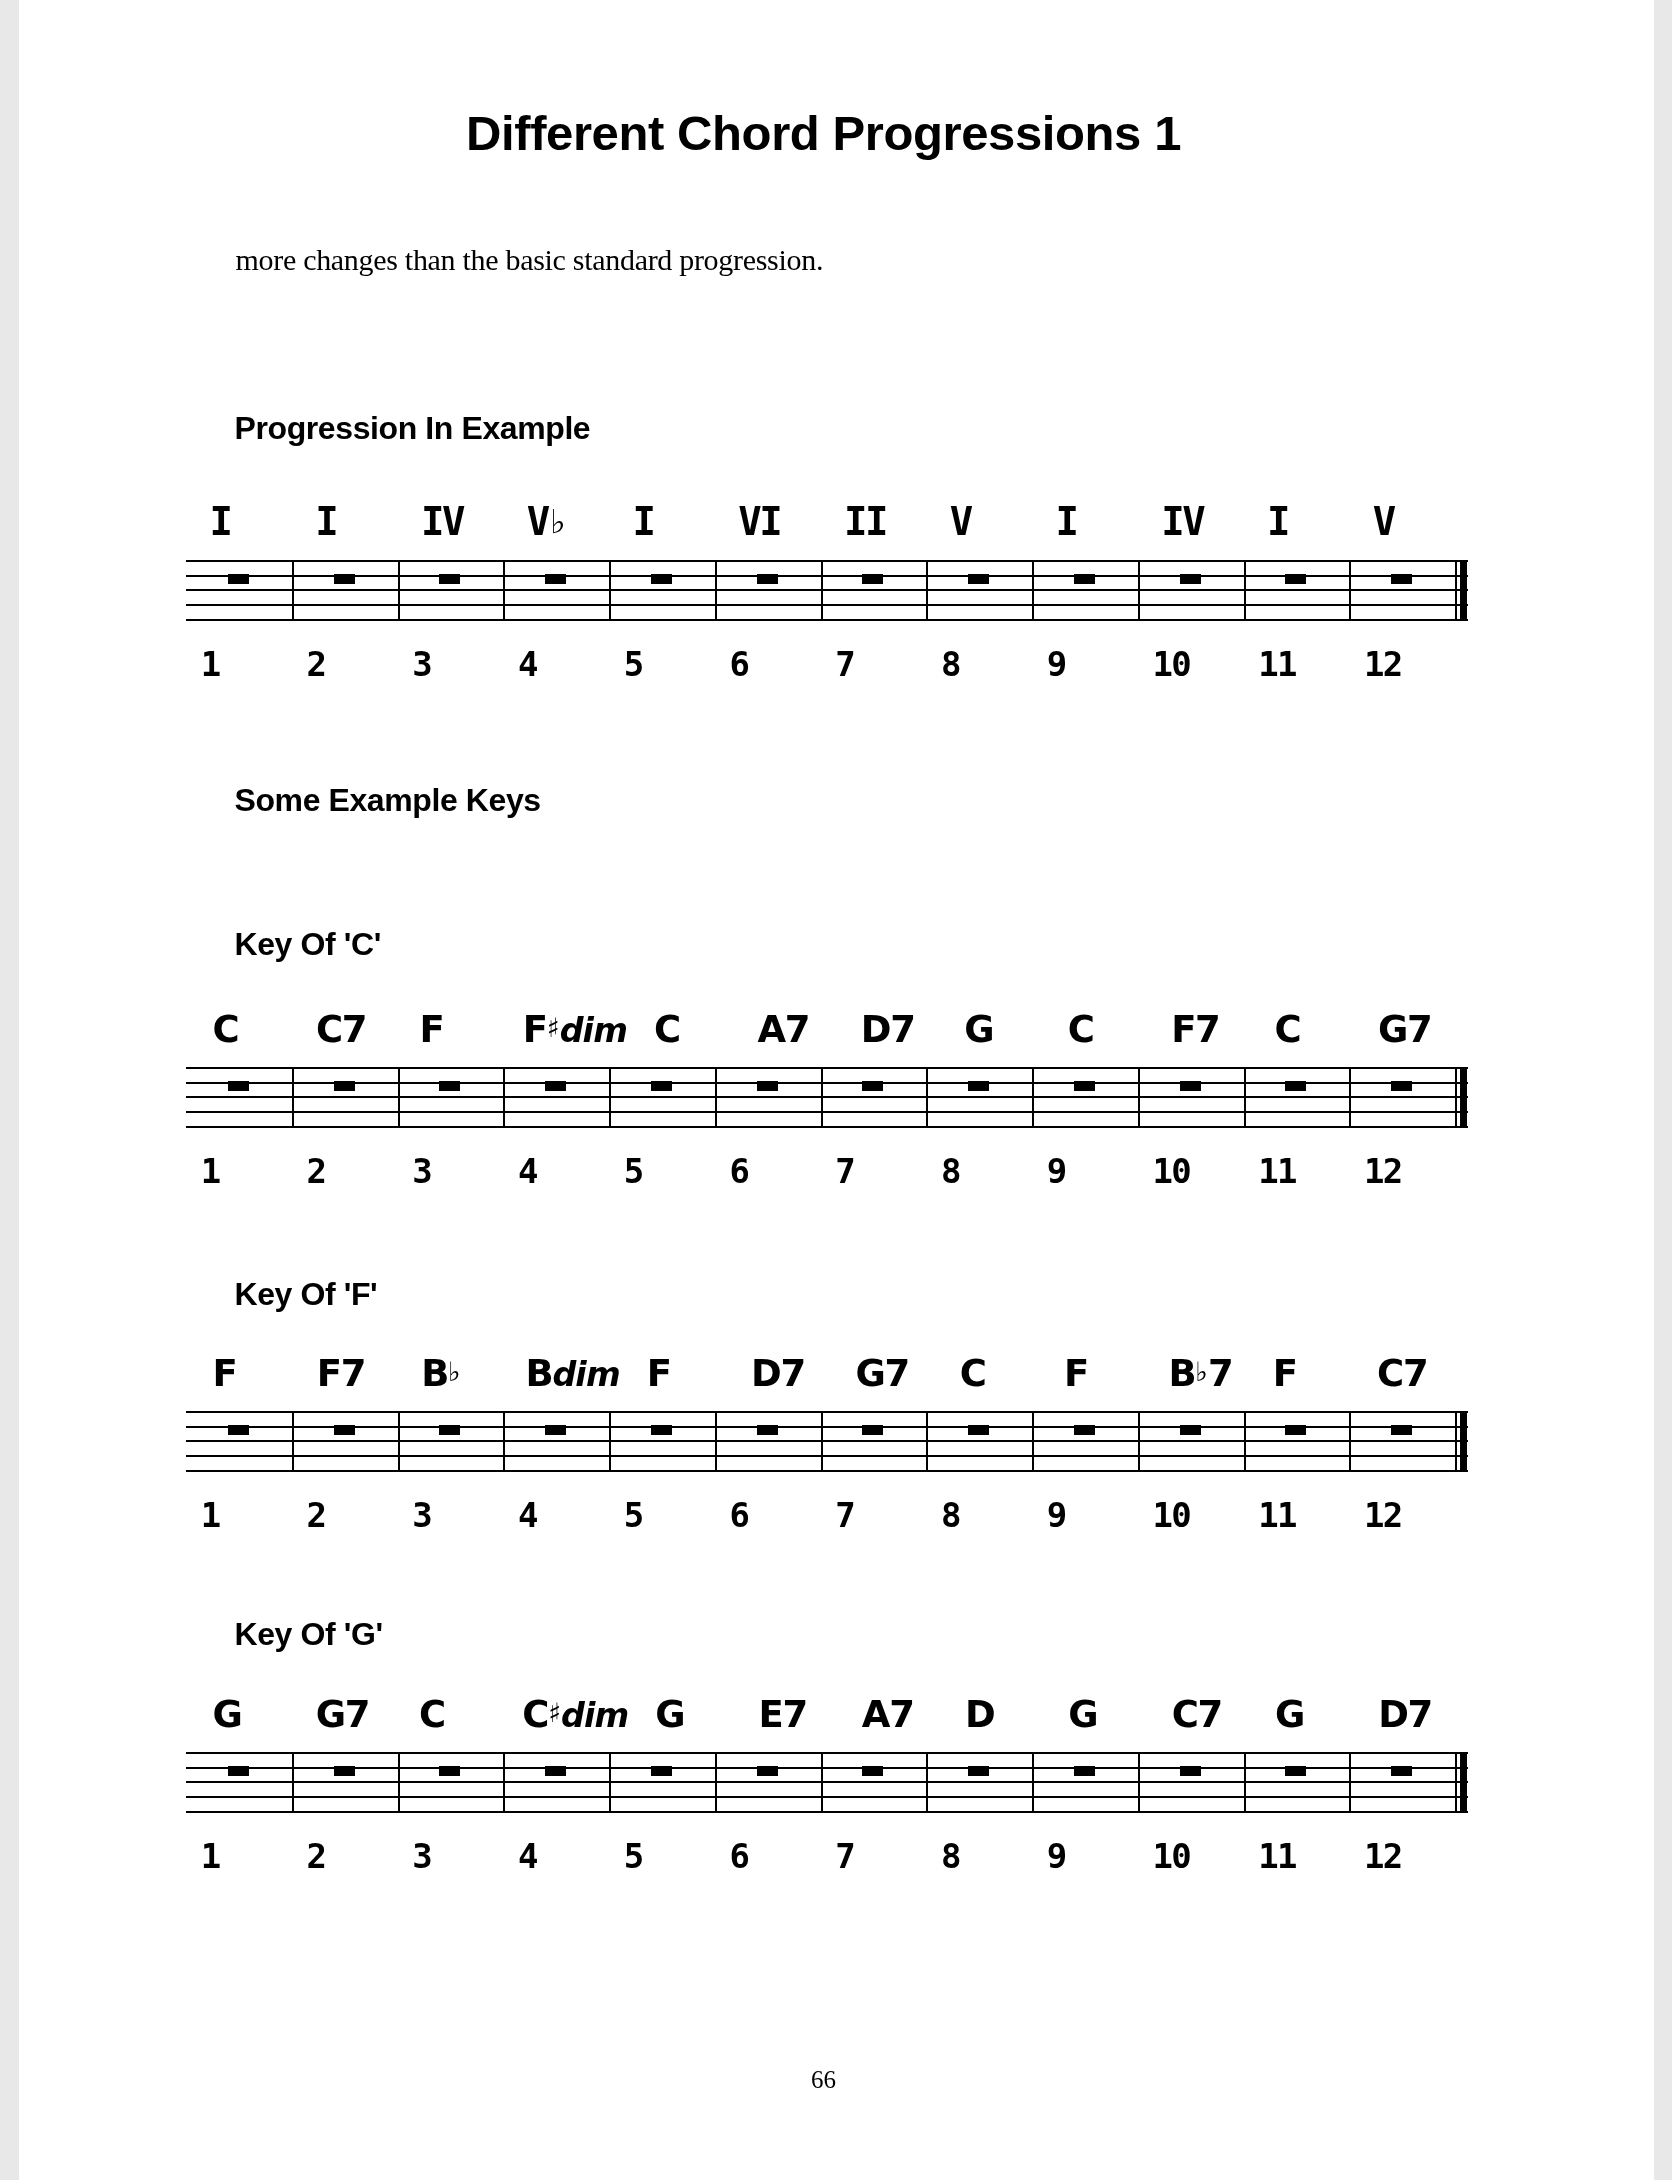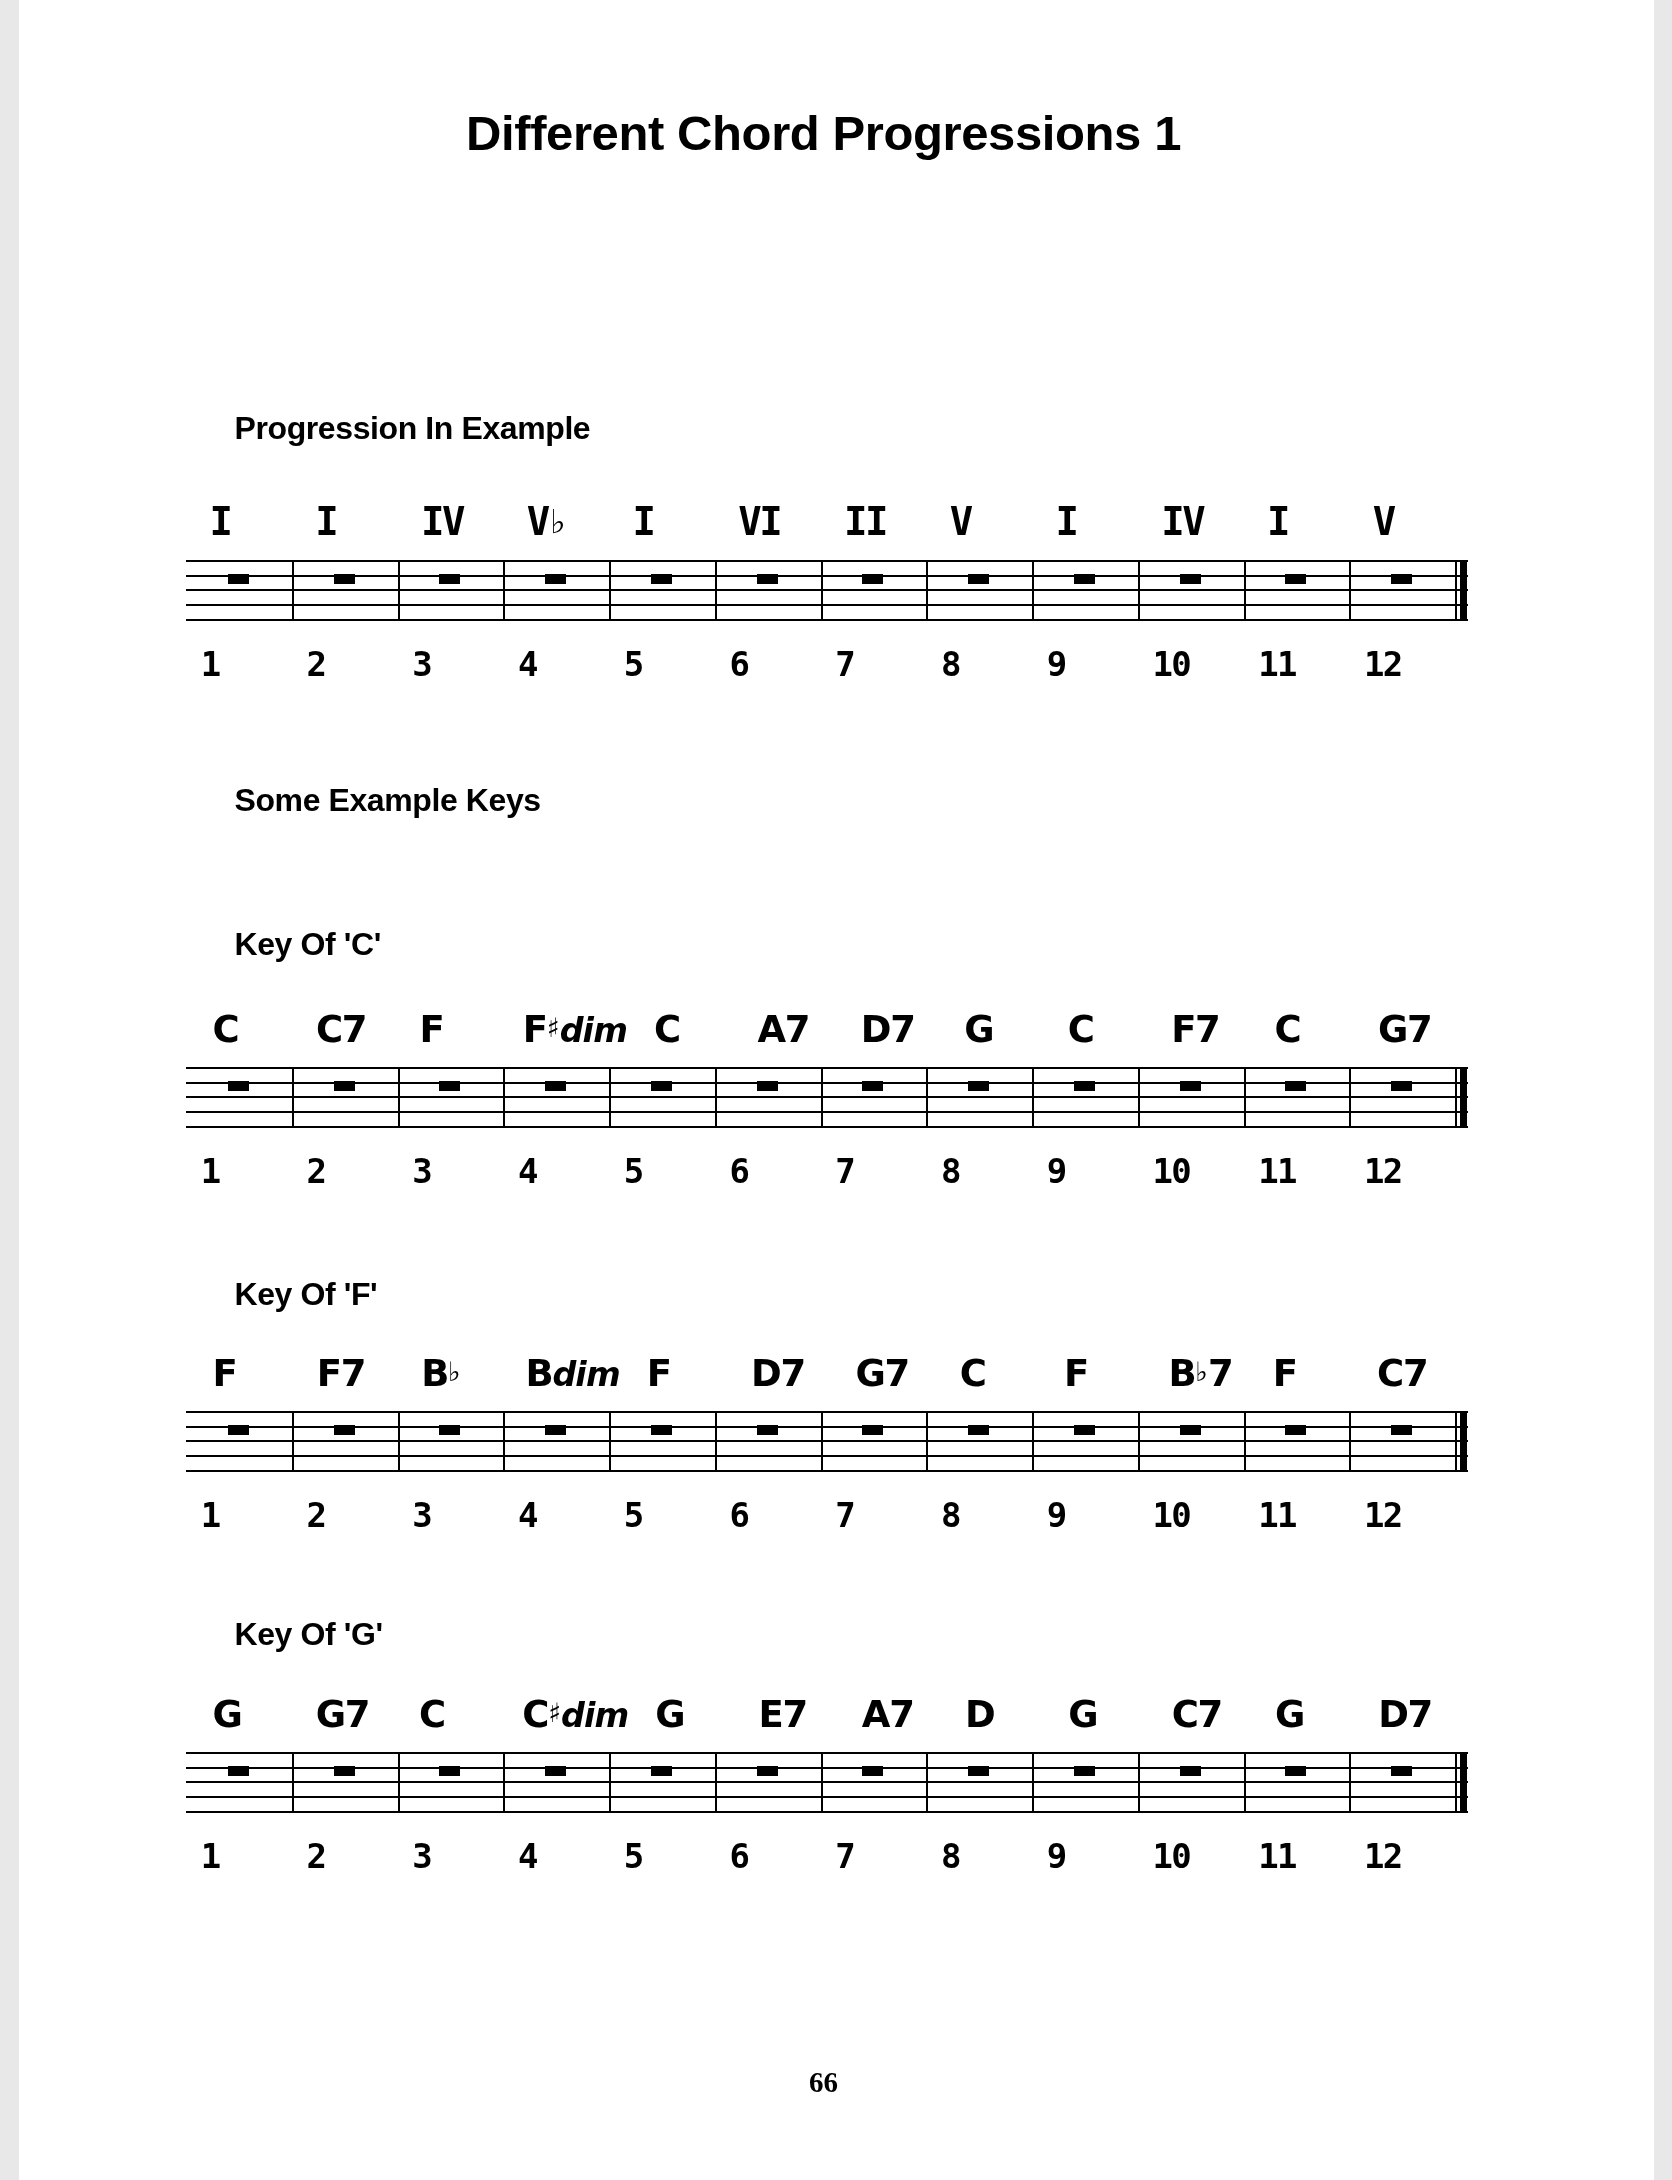--- a/index.html
+++ b/index.html
@@ -64,31 +64,32 @@
   .num{
     font-family:"DejaVu Sans Mono",monospace;font-weight:bold;font-size:34px;
     line-height:1.1;letter-spacing:-1.7px;
   }
   .sys-pos-0{top:496px;}
   .sys-pos-1{top:1003px;}
   .sys-pos-2{top:1347px;}
   .sys-pos-3{top:1688px;}
   .pagenum{
     position:absolute;top:2066px;left:128px;width:1354px;text-align:center;
-    font-family:"Liberation Serif",serif;font-size:29px;font-weight:bold;
+    font-family:"Liberation Serif",serif;font-size:25px;
   }
 </style>
 </head>
 <body>
 
 <div class="page" style="--ink: #000000; --paper: #ffffff;">
 
   <h1 class="title">Different Chord Progressions 1</h1>
 
   <div class="intro">
+    <div class="line">more changes than the basic standard progression.</div>
   </div>
 
   <h2 class="h2 pos-numerals">Progression In Example</h2>
 
   <div class="system roman sys-pos-0">
       <div class="row labels-row">
         <div class="cell">
           <span class="chord">I</span>
         </div>
         <div class="cell">

